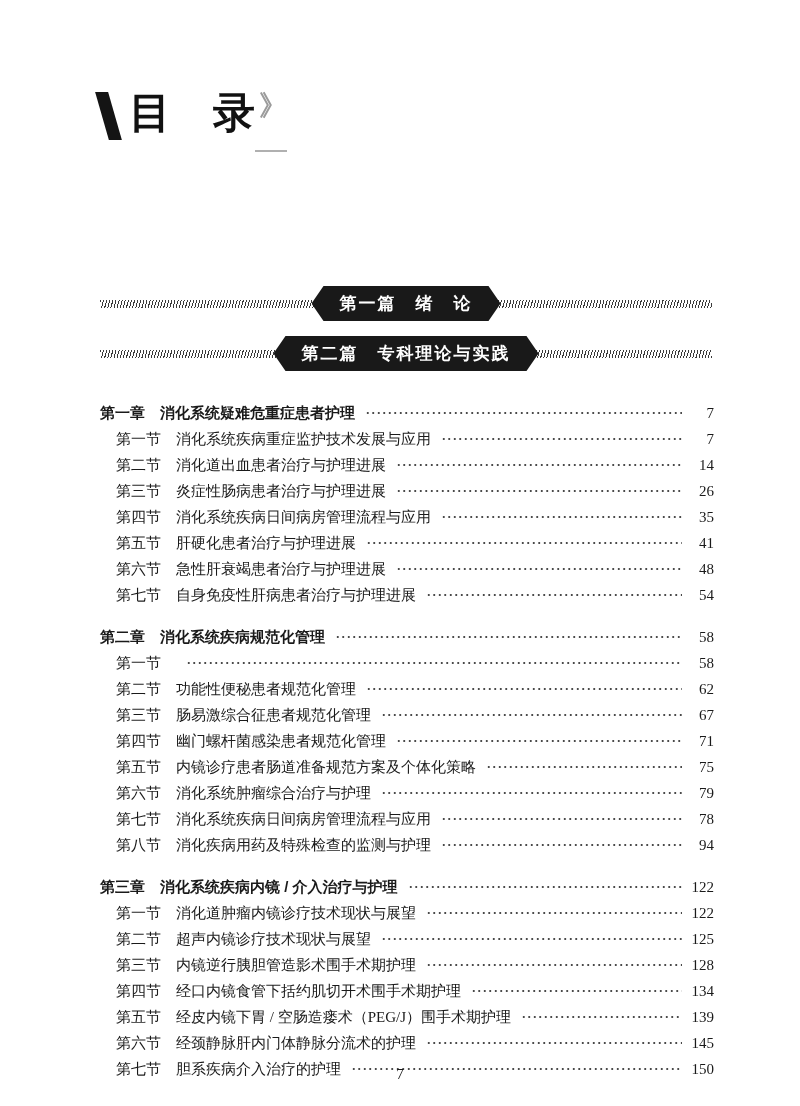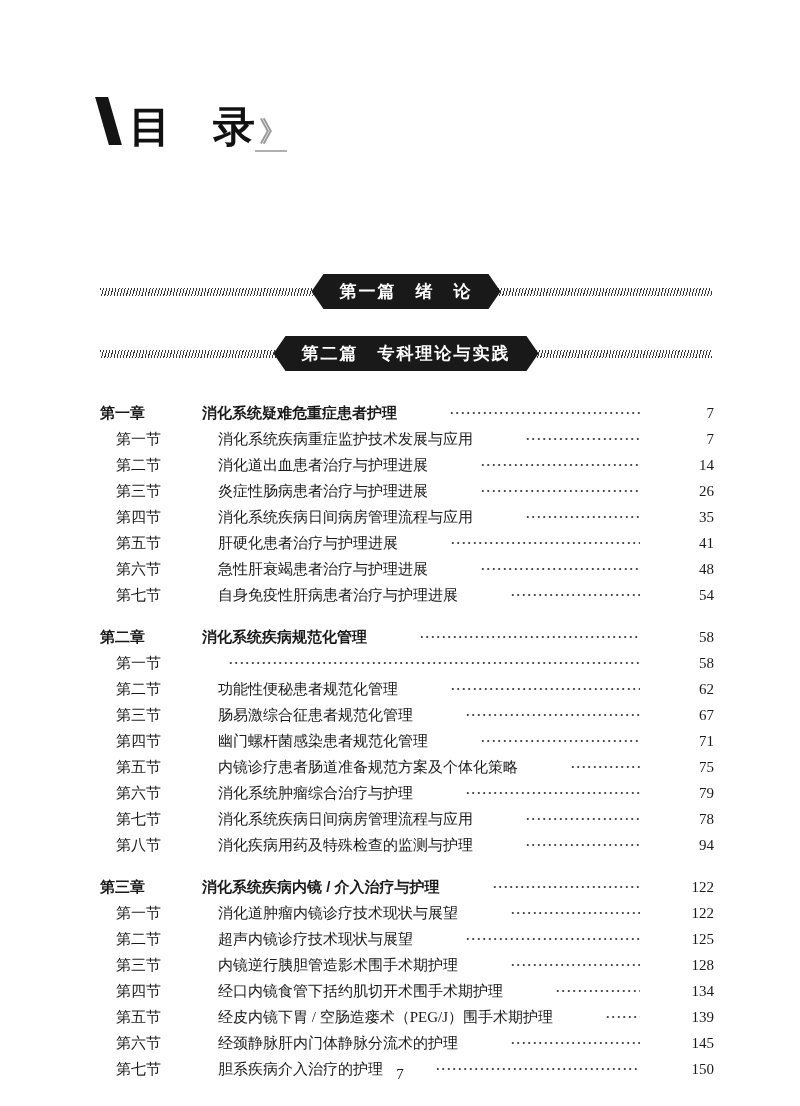--- a/index.html
+++ b/index.html
@@ -18,21 +18,20 @@
     height: 1106px;
     background: #ffffff;
   }
 
   
   .title-row {
     position: absolute;
     left: 102px;
     top: 92px;
     display: flex;
-    align-items: flex-end;
     height: 56px;
   }
   .slash {
     display: inline-block;
     width: 13px;
     height: 48px;
     background: #141414;
     transform: skewX(16deg);
     margin-right: 14px;
     margin-bottom: 3px;
@@ -65,21 +64,21 @@
   }
 
   
   .part-banner {
     position: absolute;
     left: 100px;
     right: 88px;
     display: flex;
     align-items: center;
   }
-  .part-banner.first  { top: 274px; }
+  .part-banner.first  { top: 286px; }
   .part-banner.second { top: 336px; }
   .rule {
     flex: 1 1 auto;
     height: 8px;
     background-image: repeating-linear-gradient(105deg,
       #3a3a3a 0px, #3a3a3a 1px, transparent 1px, transparent 3px);
   }
   .ribbon {
     flex: 0 0 auto;
     background: #191919;
@@ -100,21 +99,20 @@
     position: absolute;
     left: 100px;
     right: 86px;
     top: 400px;
     font-size: 15px;
   }
   .row {
     display: flex;
     align-items: center;
     height: 26px;
-    gap: 42px;
   }
   .row.chapter {
     font-weight: bold;
     font-family: "Liberation Sans", "DejaVu Sans", sans-serif;
     margin-top: 16px;
   }
   .row.chapter:first-child { margin-top: 0; }
   .row.section {
     padding-left: 16px;
     font-family: "Liberation Serif", "DejaVu Serif", serif;

